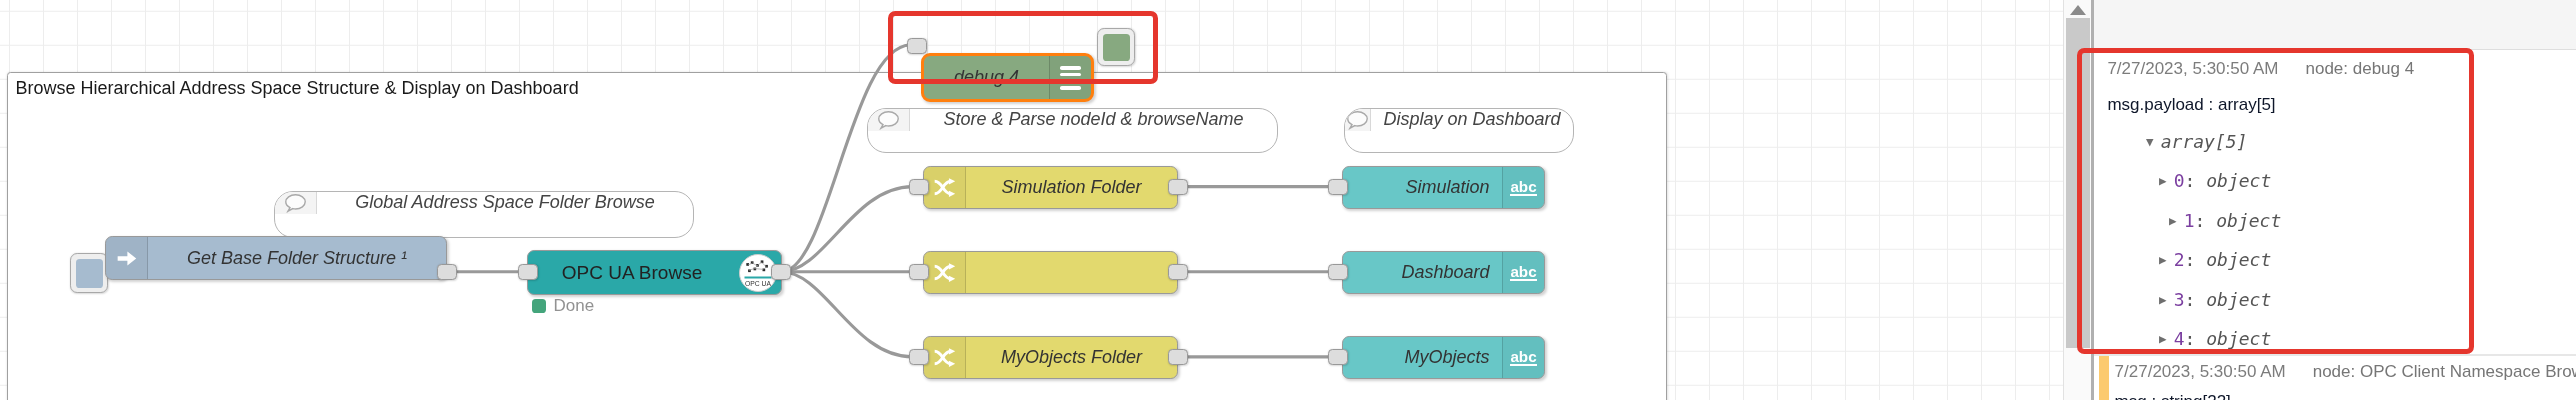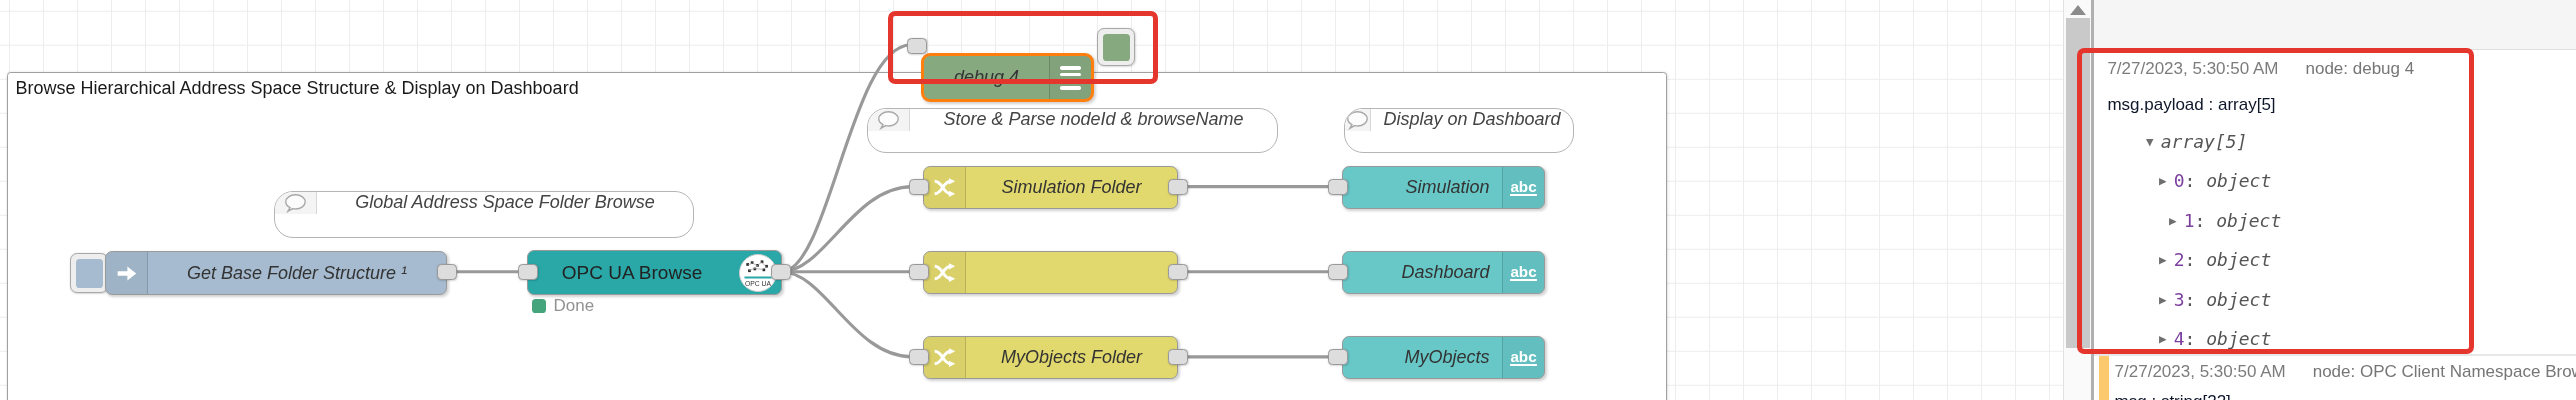--- a/index.html
+++ b/index.html
@@ -130,21 +130,21 @@
       <svg class="w-ico" width="23" height="21.5" viewBox="0 0 26 24">
           <path d="M13 3 C6.9 3 2 6.6 2 11 c0 2.7 1.9 5.1 4.8 6.5 L4.5 21.5 10 18.6 c1 .2 2 .4 3 .4 6.1 0 11-3.6 11-8 S19.1 3 13 3 Z" fill="#fcfcfc" stroke="#a9a9a9" stroke-width="1.6"></path>
         </svg>
     </div>
     <div class="lbl">Display on Dashboard</div>
   </div>
 
   <div class="btn-square" style="left:70px;top:253px;width:36px;height:38px;">
     <div class="inner" style="background:#a6bbcf;"></div>
   </div>
-  <div class="node node-inject" style="left:105px;top:251px;width:340px;height:42px;text-align:center;">
+  <div class="node node-inject" style="left:105px;top:236px;width:340px;height:42px;text-align:center;">
     <div class="icon-cell left">
       <svg class="w-ico" width="23" height="23" viewBox="0 0 26 26">
           <path d="M3 10.5 H14 V5 L24 13 14 21 V15.5 H3 Z" fill="#fff"></path>
         </svg>
     </div>
     <div class="lbl">Get Base Folder Structure ¹</div>
   </div>
   <div class="port" style="left:437px;top:264px;"></div>
 
   <div class="node node-opcua" style="left:527px;top:250px;width:253px;height:43px;">

